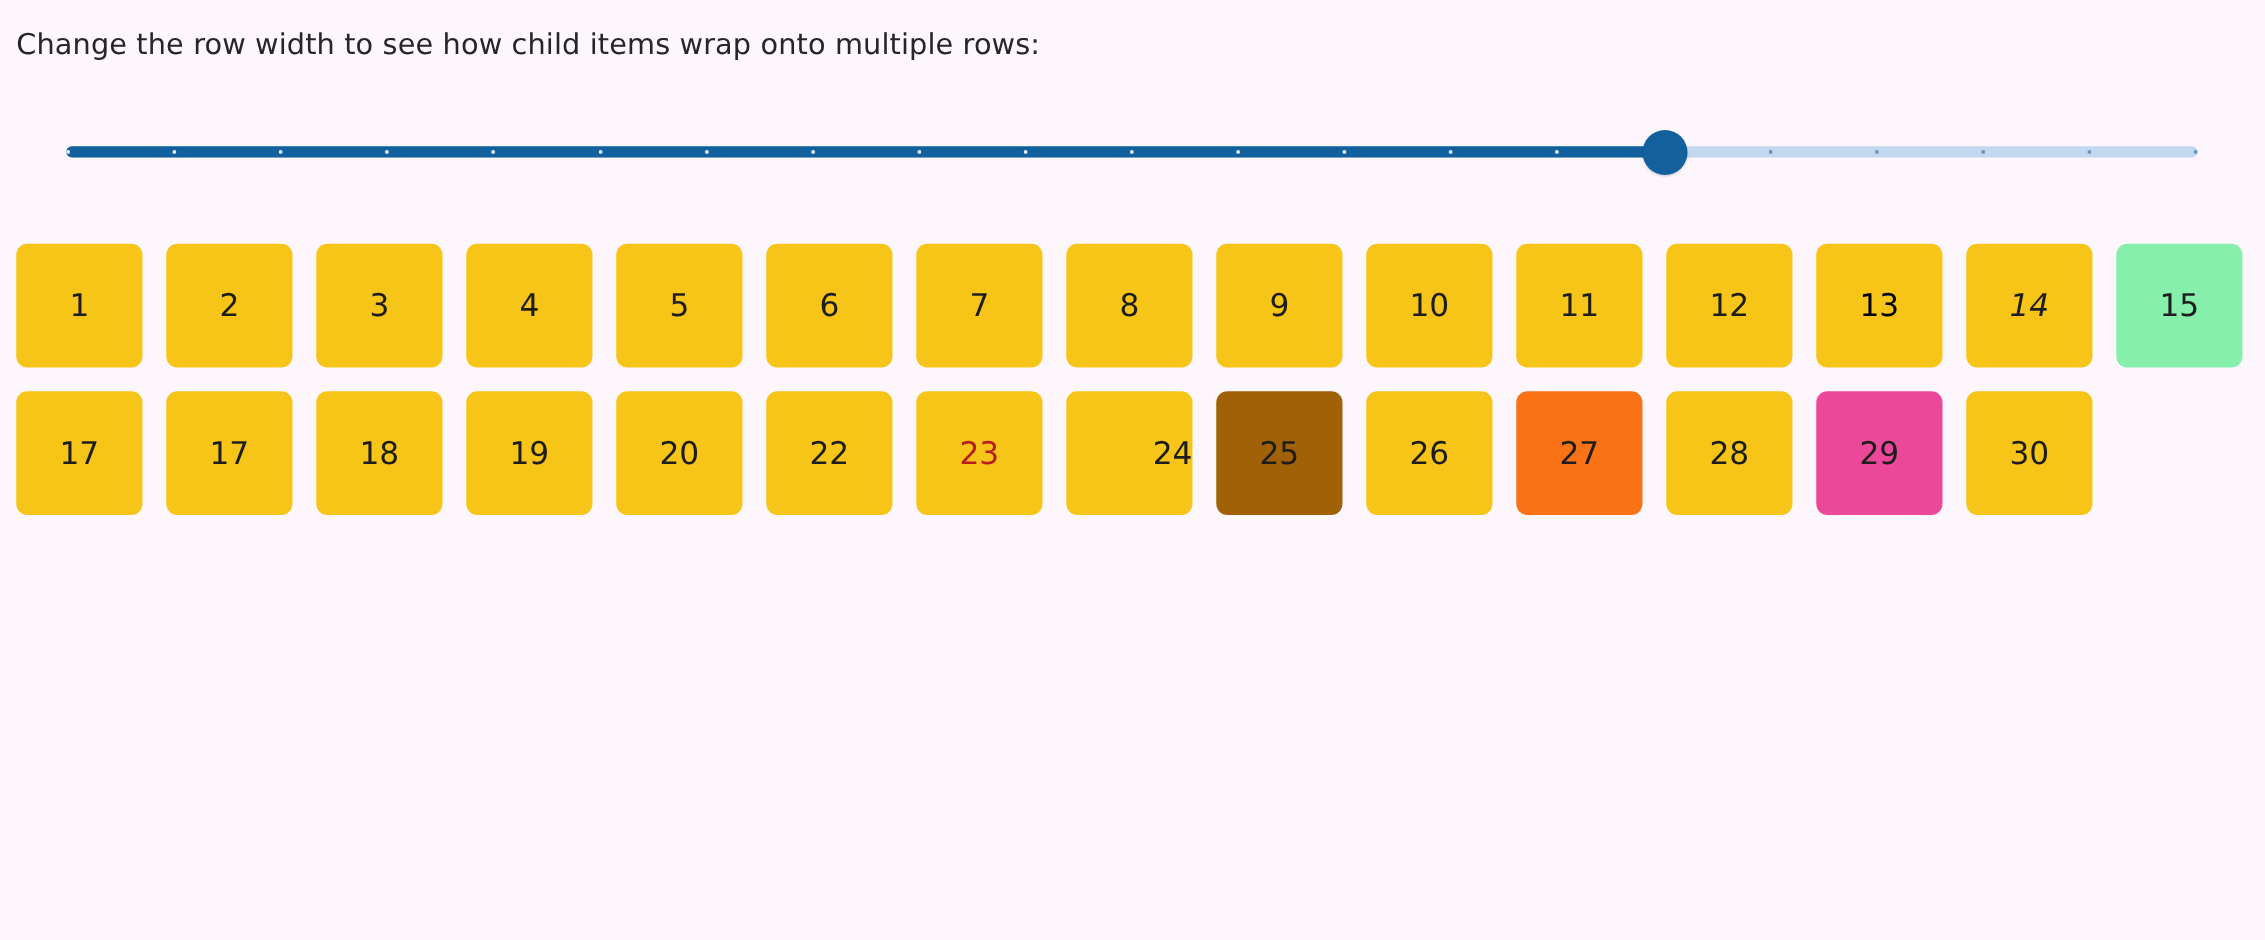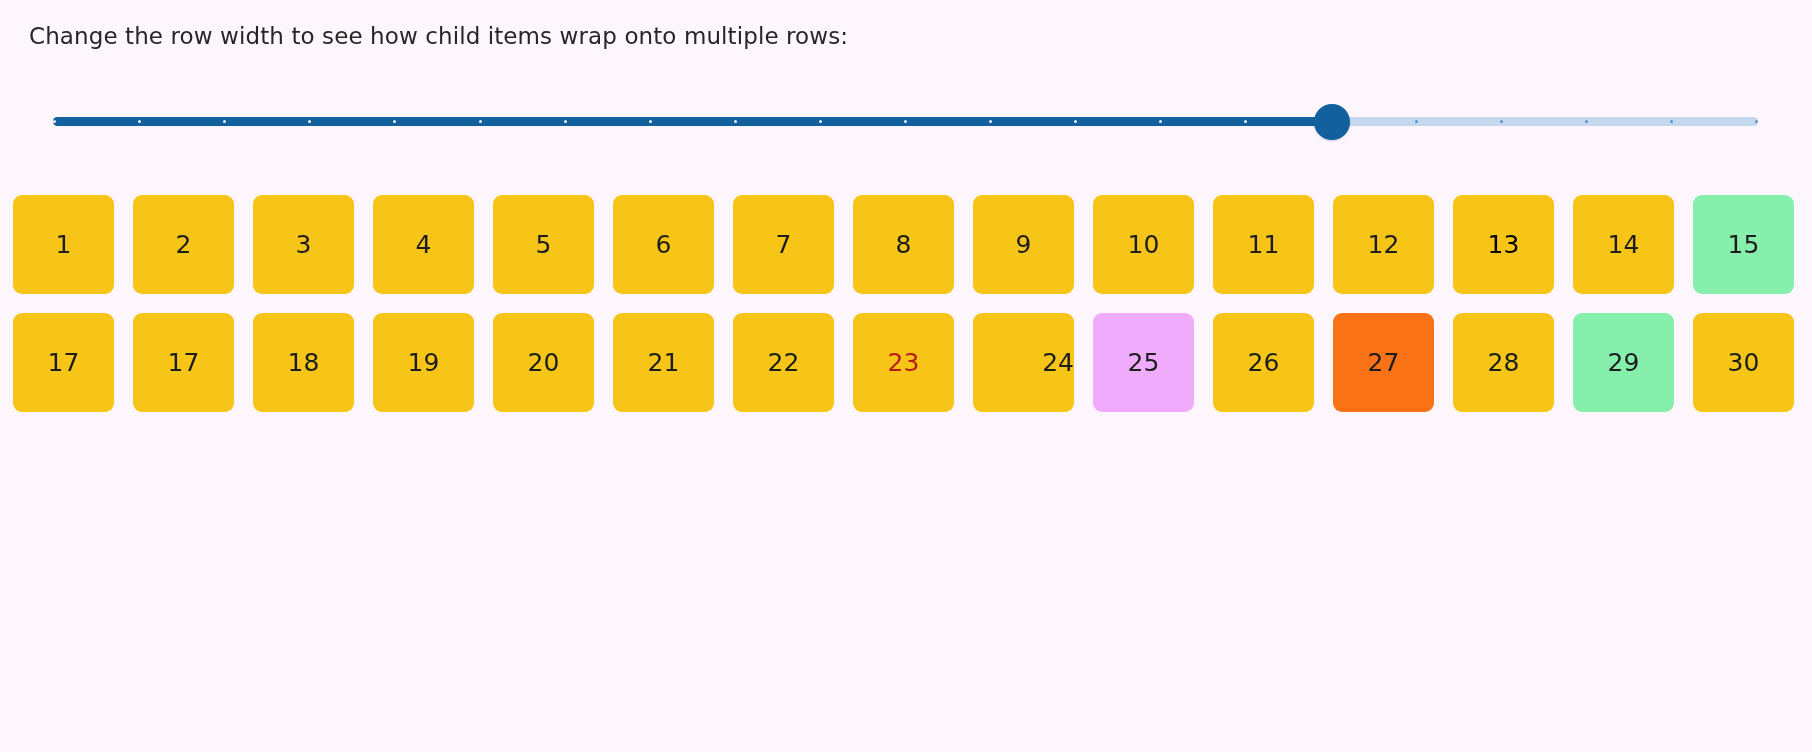--- a/index.html
+++ b/index.html
@@ -21,21 +21,20 @@
   }
   .intro-text {
     position: absolute;
     left: 13px;
     top: 20px;
     font-size: 23px;
     line-height: 32px;
     color: #262626;
     letter-spacing: 0.1px;
     white-space: nowrap;
-    margin-left: 16px;
   }
 
   
   .slider {
     position: absolute;
     left: 53px;
     top: 104px;
     width: 1705px;
     height: 36px;
   }
@@ -180,21 +179,21 @@
       </div>
       <div class="item-box" style="background: rgb(246, 197, 23); color: rgb(29, 29, 29);">
         <span>11</span>
       </div>
       <div class="item-box" style="background: rgb(246, 197, 23); color: rgb(29, 29, 29);">
         <span>12</span>
       </div>
       <div class="item-box" style="background: rgb(246, 197, 23); color: #000000;">
         <span>13</span>
       </div>
-      <div class="item-box" style="background: rgb(246, 197, 23); color: rgb(29, 29, 29);">
+      <div class="item-box" style="background: rgb(246, 197, 23); color: rgb(29, 29, 29); font-style: italic;">
         <span>14</span>
       </div>
       <div class="item-box" style="background: #86efac; color: rgb(29, 29, 29);">
         <span>15</span>
       </div>
       <div class="item-box" style="background: rgb(246, 197, 23); color: rgb(29, 29, 29);">
         <span>17</span>
       </div>
       <div class="item-box" style="background: rgb(246, 197, 23); color: rgb(29, 29, 29);">
         <span>17</span>
@@ -202,44 +201,41 @@
       <div class="item-box" style="background: rgb(246, 197, 23); color: rgb(29, 29, 29);">
         <span>18</span>
       </div>
       <div class="item-box" style="background: rgb(246, 197, 23); color: rgb(29, 29, 29);">
         <span>19</span>
       </div>
       <div class="item-box" style="background: rgb(246, 197, 23); color: rgb(29, 29, 29);">
         <span>20</span>
       </div>
       <div class="item-box" style="background: rgb(246, 197, 23); color: rgb(29, 29, 29);">
-        <span>21</span>
-      </div>
-      <div class="item-box" style="background: rgb(246, 197, 23); color: rgb(29, 29, 29);">
         <span>22</span>
       </div>
       <div class="item-box" style="background: rgb(246, 197, 23); color: #b91c1c;">
         <span>23</span>
       </div>
       <div class="item-box" style="background: rgb(246, 197, 23); color: rgb(29, 29, 29); justify-content: flex-end;">
         <span>24</span>
       </div>
-      <div class="item-box" style="background: #f0abfc; color: rgb(29, 29, 29);">
+      <div class="item-box" style="background: #a16207; color: rgb(29, 29, 29);">
         <span>25</span>
       </div>
       <div class="item-box" style="background: rgb(246, 197, 23); color: rgb(29, 29, 29);">
         <span>26</span>
       </div>
       <div class="item-box" style="background: #f97316; color: rgb(29, 29, 29);">
         <span>27</span>
       </div>
       <div class="item-box" style="background: rgb(246, 197, 23); color: rgb(29, 29, 29);">
         <span>28</span>
       </div>
-      <div class="item-box" style="background: #86efac; color: rgb(29, 29, 29); text-align: right;">
+      <div class="item-box" style="background: #ec4899; color: rgb(29, 29, 29); text-align: right;">
         <span>29</span>
       </div>
       <div class="item-box" style="background: rgb(246, 197, 23); color: rgb(29, 29, 29);">
         <span>30</span>
       </div>
     </div>
 
 </div>
 
 </body></html>

